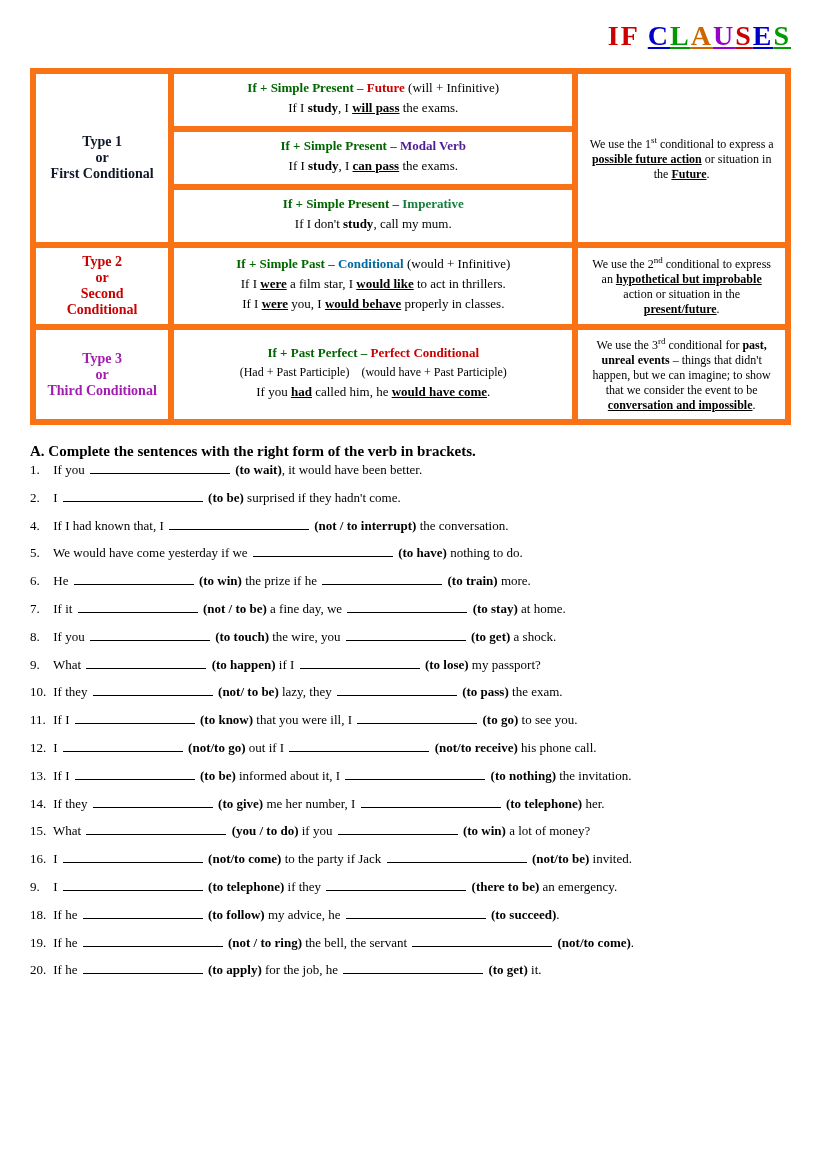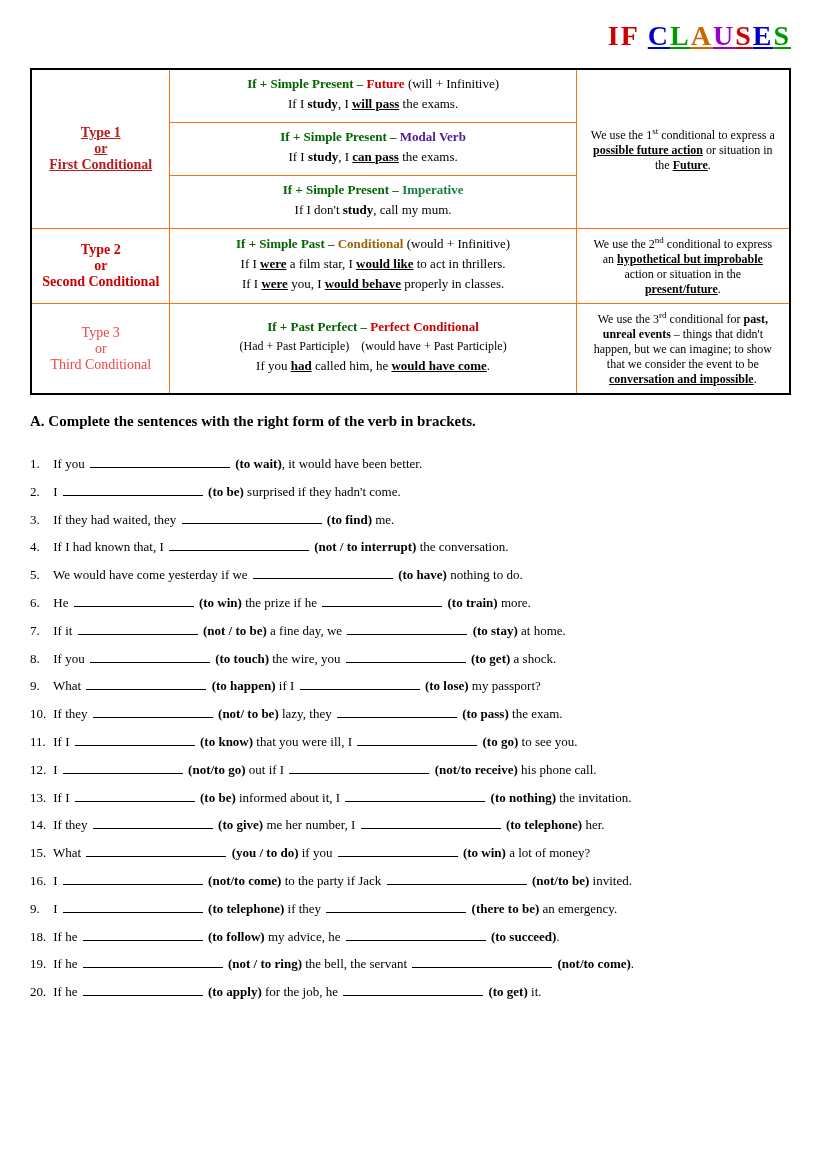--- a/index.html
+++ b/index.html
@@ -32,21 +32,21 @@
     .title-S2 { color: #009900; }
 
     
     .grammar-table {
       width: 100%;
       border-collapse: collapse;
       border: 2px solid #000;
       margin-bottom: 18px;
     }
     .grammar-table td, .grammar-table th {
-      border: 1px solid #f97316;
+      border: 6px solid #f97316;
       padding: 6px 10px;
       vertical-align: middle;
     }
     .type-cell {
       text-align: center;
       width: 130px;
       color: #cc0000;
       font-weight: bold;
       font-size: 14px;
     }
@@ -72,21 +72,21 @@
     .bold { font-weight: bold; }
     .underline { text-decoration: underline; }
 
     
     sup { font-size: 9px; }
 
     
     .exercise-title {
       font-size: 15px;
       font-weight: bold;
-      margin-bottom: 24px;
+      margin-bottom: 0;
     }
     .exercise-list {
       list-style: none;
       padding: 0;
     }
     .exercise-list li {
       margin-bottom: 7px;
       line-height: 1.6;
     }
     .blank {
@@ -111,21 +111,21 @@
 
 <div class="page-title">
   <span class="title-I">I</span><span class="title-F">F</span><span> </span><span class="title-C" style="text-decoration:underline;">C</span><span class="title-L" style="text-decoration:underline;">L</span><span class="title-A" style="text-decoration:underline;">A</span><span class="title-U" style="text-decoration:underline;">U</span><span class="title-S" style="text-decoration:underline;">S</span><span class="title-E" style="text-decoration:underline;">E</span><span class="title-S2" style="text-decoration:underline;">S</span>
 </div>
 
 <table class="grammar-table">
   <tbody>
 
     <tr>
       <td class="type-cell" rowspan="3">
-        <span style="color:#b91c1c; font-weight:bold;text-decoration:underline;">Type 1<br>or<br>First Conditional</span>
+        <span style="color:#0f172a; font-weight:bold;">Type 1<br>or<br>First Conditional</span>
       </td>
       <td class="middle-cell">
         <div class="formula-line">
           <span class="formula-green">If + Simple Present – <span style="color:#cc0000;">Future</span></span>
           <span> (will + Infinitive)</span>
         </div>
         <div class="example-line">If I <span class="bold">study</span>, I <span class="bold underline">will pass</span> the exams.</div>
       </td>
       <td class="desc-cell" rowspan="3">
         We use the 1<sup>st</sup> conditional to express a <span class="bold underline">possible future action</span> or situation in the <span class="bold underline">Future</span>.
@@ -147,34 +147,34 @@
         <div class="example-line">If I don't <span class="bold">study</span>, call my mum.</div>
       </td>
     </tr>
 
     <tr>
       <td class="type-cell">
         <span style="color:#cc0000; font-weight:bold;">Type 2<br>or<br>Second Conditional</span>
       </td>
       <td class="middle-cell">
         <div class="formula-line">
-          <span class="formula-green">If + Simple Past – <span style="color:#a16207;">Conditional</span></span>
+          <span class="formula-green">If + Simple Past – <span style="color:#0369a1;">Conditional</span></span>
           <span> (would + Infinitive)</span>
         </div>
         <div class="example-line">If I <span class="bold underline">were</span> a film star, I <span class="bold underline">would like</span> to act in thrillers.</div>
         <div class="example-line">If I <span class="bold underline">were</span> you, I <span class="bold underline">would behave</span> properly in classes.</div>
       </td>
       <td class="desc-cell">
         We use the 2<sup>nd</sup> conditional to express an <span class="bold underline">hypothetical but improbable</span> action or situation in the <span class="bold underline">present/future</span>.
       </td>
     </tr>
 
     <tr>
       <td class="type-cell">
-        <span style="color:#ef4444; font-weight:normal;">Type 3<br>or<br>Third Conditional</span>
+        <span style="color:#a21caf; font-weight:bold;">Type 3<br>or<br>Third Conditional</span>
       </td>
       <td class="middle-cell">
         <div class="formula-line">
           <span class="formula-green">If + Past Perfect – <span style="color:#cc0000;">Perfect Conditional</span></span>
         </div>
         <div class="formula-line" style="font-size:12px;">(Had + Past Participle) &nbsp;&nbsp; (would have + Past Participle)</div>
         <div class="example-line">If you <span class="bold underline">had</span> called him, he <span class="bold underline">would have come</span>.</div>
       </td>
       <td class="desc-cell">
         We use the 3<sup>rd</sup> conditional for <span class="bold">past, unreal events</span> – things that didn't happen, but we can imagine; to show that we consider the event to be <span class="bold underline">conversation and impossible</span>.
@@ -182,21 +182,20 @@
     </tr>
   </tbody>
 </table>
 
 <div class="exercise-title">A.  Complete the sentences with the right form of the verb in brackets.</div>
 
 <ol class="exercise-list">
 
   <li><span class="li-num">1.</span> If you <span class="blank blank-long"></span> <span class="verb-hint">(to wait)</span>, it would have been better.</li>
   <li><span class="li-num">2.</span> I <span class="blank blank-long"></span> <span class="verb-hint">(to be)</span> surprised if they hadn't come.</li>
-  <li><span class="li-num">3.</span> If they had waited, they <span class="blank blank-long"></span> <span class="verb-hint">(to find)</span> me.</li>
   <li><span class="li-num">4.</span> If I had known that, I <span class="blank blank-long"></span> <span class="verb-hint">(not / to interrupt)</span> the conversation.</li>
   <li><span class="li-num">5.</span> We would have come yesterday if we <span class="blank blank-long"></span> <span class="verb-hint">(to have)</span> nothing to do.</li>
   <li><span class="li-num">6.</span> He <span class="blank"></span> <span class="verb-hint">(to win)</span> the prize if he <span class="blank"></span> <span class="verb-hint">(to train)</span> more.</li>
   <li><span class="li-num">7.</span> If it <span class="blank"></span> <span class="verb-hint">(not / to be)</span> a fine day, we <span class="blank"></span> <span class="verb-hint">(to stay)</span> at home.</li>
   <li><span class="li-num">8.</span> If you <span class="blank"></span> <span class="verb-hint">(to touch)</span> the wire, you <span class="blank"></span> <span class="verb-hint">(to get)</span> a shock.</li>
   <li><span class="li-num">9.</span> What <span class="blank"></span> <span class="verb-hint">(to happen)</span> if I <span class="blank"></span> <span class="verb-hint">(to lose)</span> my passport?</li>
   <li><span class="li-num">10.</span> If they <span class="blank"></span> <span class="verb-hint">(not/ to be)</span> lazy, they <span class="blank"></span> <span class="verb-hint">(to pass)</span> the exam.</li>
   <li><span class="li-num">11.</span> If I <span class="blank"></span> <span class="verb-hint">(to know)</span> that you were ill, I <span class="blank"></span> <span class="verb-hint">(to go)</span> to see you.</li>
   <li><span class="li-num">12.</span> I <span class="blank"></span> <span class="verb-hint">(not/to go)</span> out if I <span class="blank blank-long"></span> <span class="verb-hint">(not/to receive)</span> his phone call.</li>
   <li><span class="li-num">13.</span> If I <span class="blank"></span> <span class="verb-hint">(to be)</span> informed about it, I <span class="blank blank-long"></span> <span class="verb-hint">(to nothing)</span> the invitation.</li>

